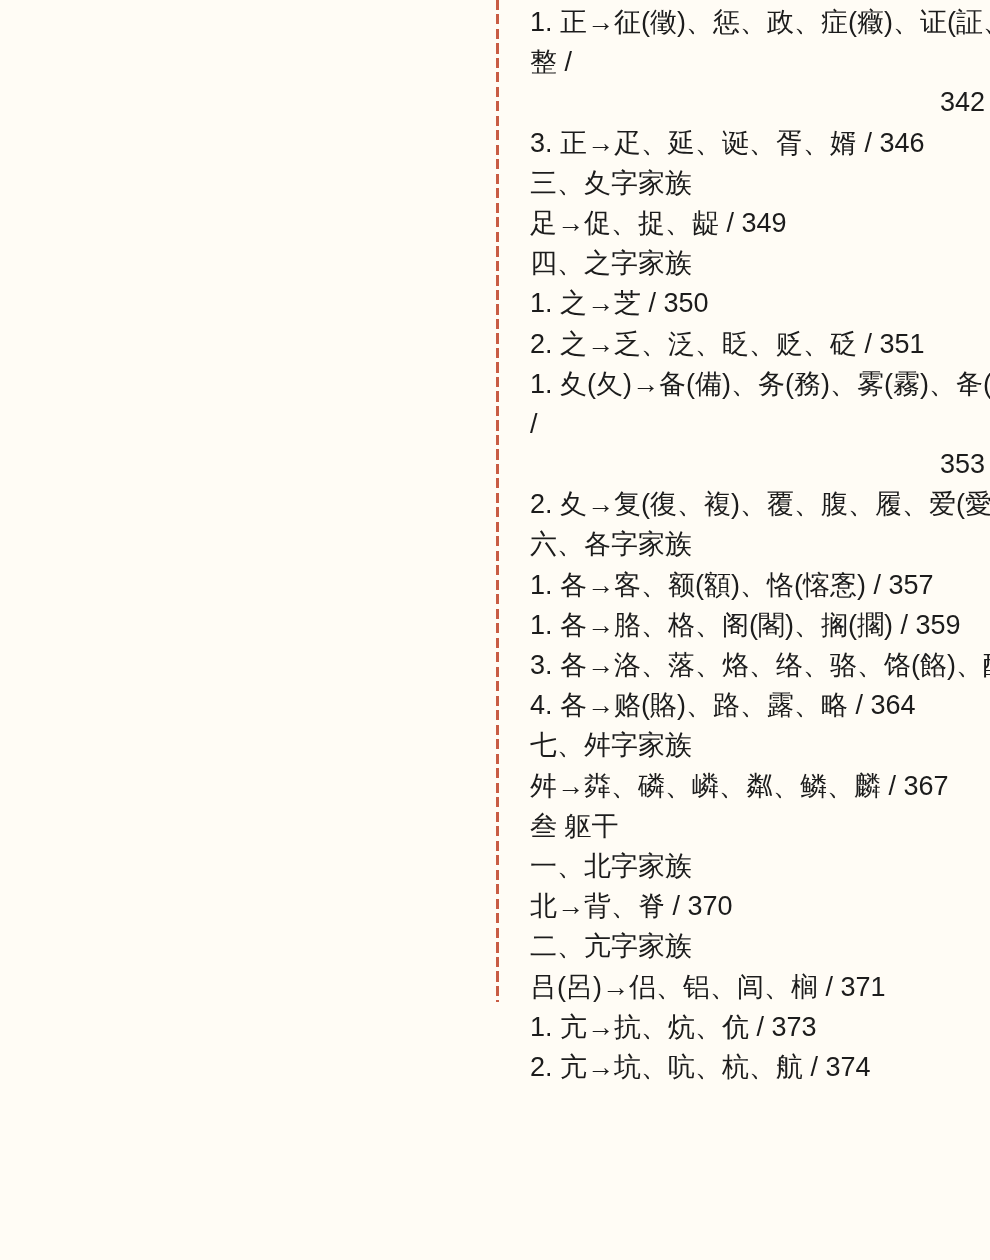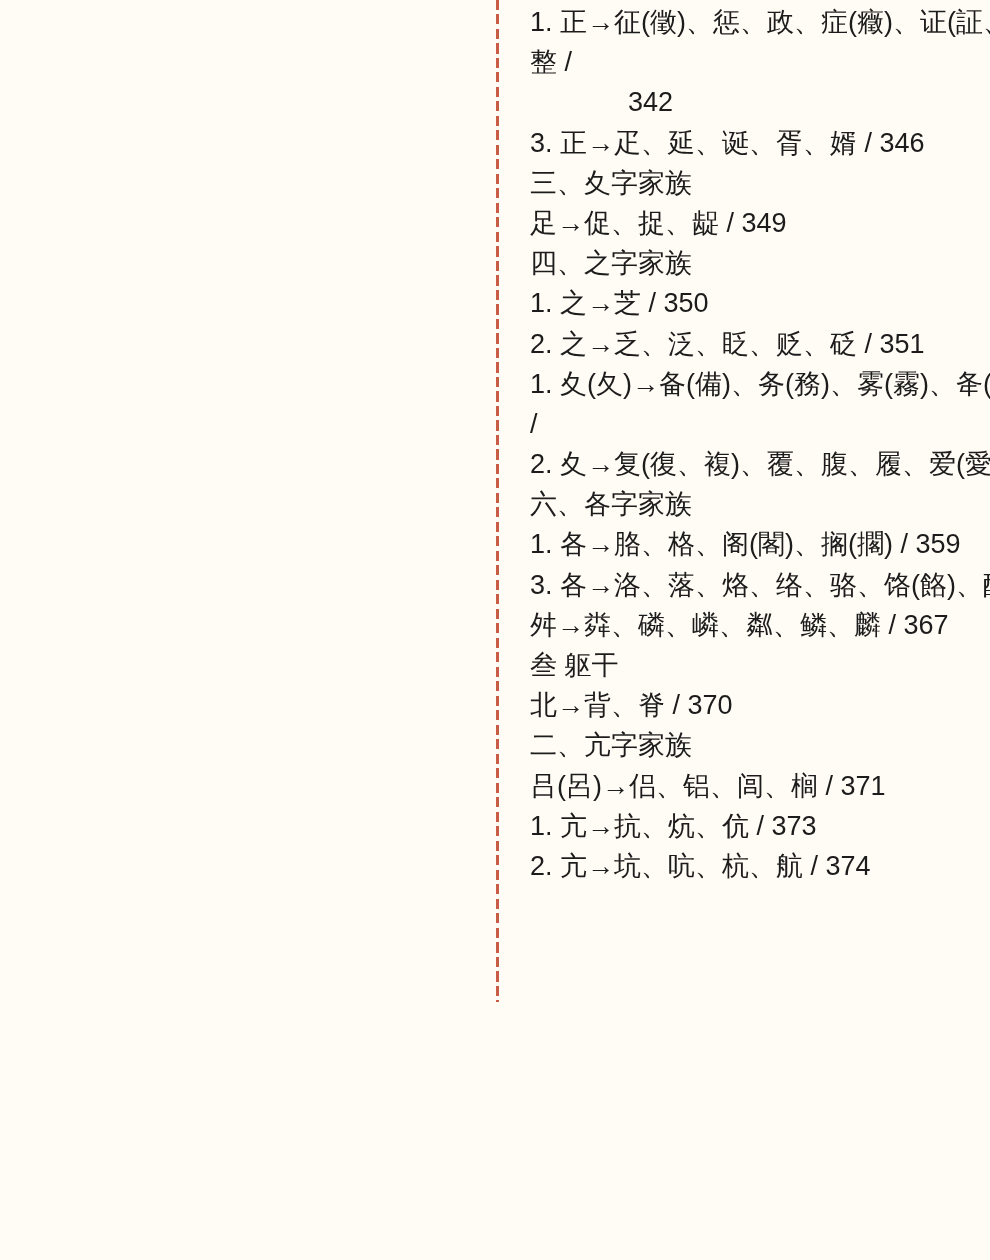--- a/index.html
+++ b/index.html
@@ -44,44 +44,50 @@
     font-size: 27px;
     line-height: 40.2px;
     font-weight: 400;
   }
   .line {
     height: 40.2px;
     white-space: nowrap;
   }
   .line.indent {
     padding-left: 98px;
+    text-align: right;
   }
 </style>
 </head>
 <body>
 
 <div class="page">
   <div class="divider"></div>
   <div class="toc">
       <div class="line">1. 正→征(徵)、惩、政、症(癥)、证(証、證)、</div>
       <div class="line">整 /</div>
       <div class="line indent">342</div>
       <div class="line">3. 正→疋、延、诞、胥、婿 / 346</div>
       <div class="line">三、夊字家族</div>
       <div class="line">足→促、捉、龊 / 349</div>
       <div class="line">四、之字家族</div>
       <div class="line">1. 之→芝 / 350</div>
       <div class="line">2. 之→乏、泛、眨、贬、砭 / 351</div>
       <div class="line">1. 夊(夂)→备(備)、务(務)、雾(霧)、夅(降)</div>
       <div class="line">/</div>
+      <div class="line indent">353</div>
       <div class="line">2. 夊→复(復、複)、覆、腹、履、爱(愛) / 355</div>
       <div class="line">六、各字家族</div>
+      <div class="line">1. 各→客、额(額)、恪(愘愙) / 357</div>
       <div class="line">1. 各→胳、格、阁(閣)、搁(擱) / 359</div>
       <div class="line">3. 各→洛、落、烙、络、骆、饹(餎)、酪 / 361</div>
+      <div class="line">4. 各→赂(賂)、路、露、略 / 364</div>
+      <div class="line">七、舛字家族</div>
       <div class="line">舛→粦、磷、嶙、粼、鳞、麟 / 367</div>
       <div class="line">叁 躯干</div>
+      <div class="line">一、北字家族</div>
       <div class="line">北→背、脊 / 370</div>
       <div class="line">二、亢字家族</div>
       <div class="line">吕(呂)→侣、铝、闾、榈 / 371</div>
       <div class="line">1. 亢→抗、炕、伉 / 373</div>
       <div class="line">2. 亢→坑、吭、杭、航 / 374</div>
     </div>
 </div>
 
 </body></html>

